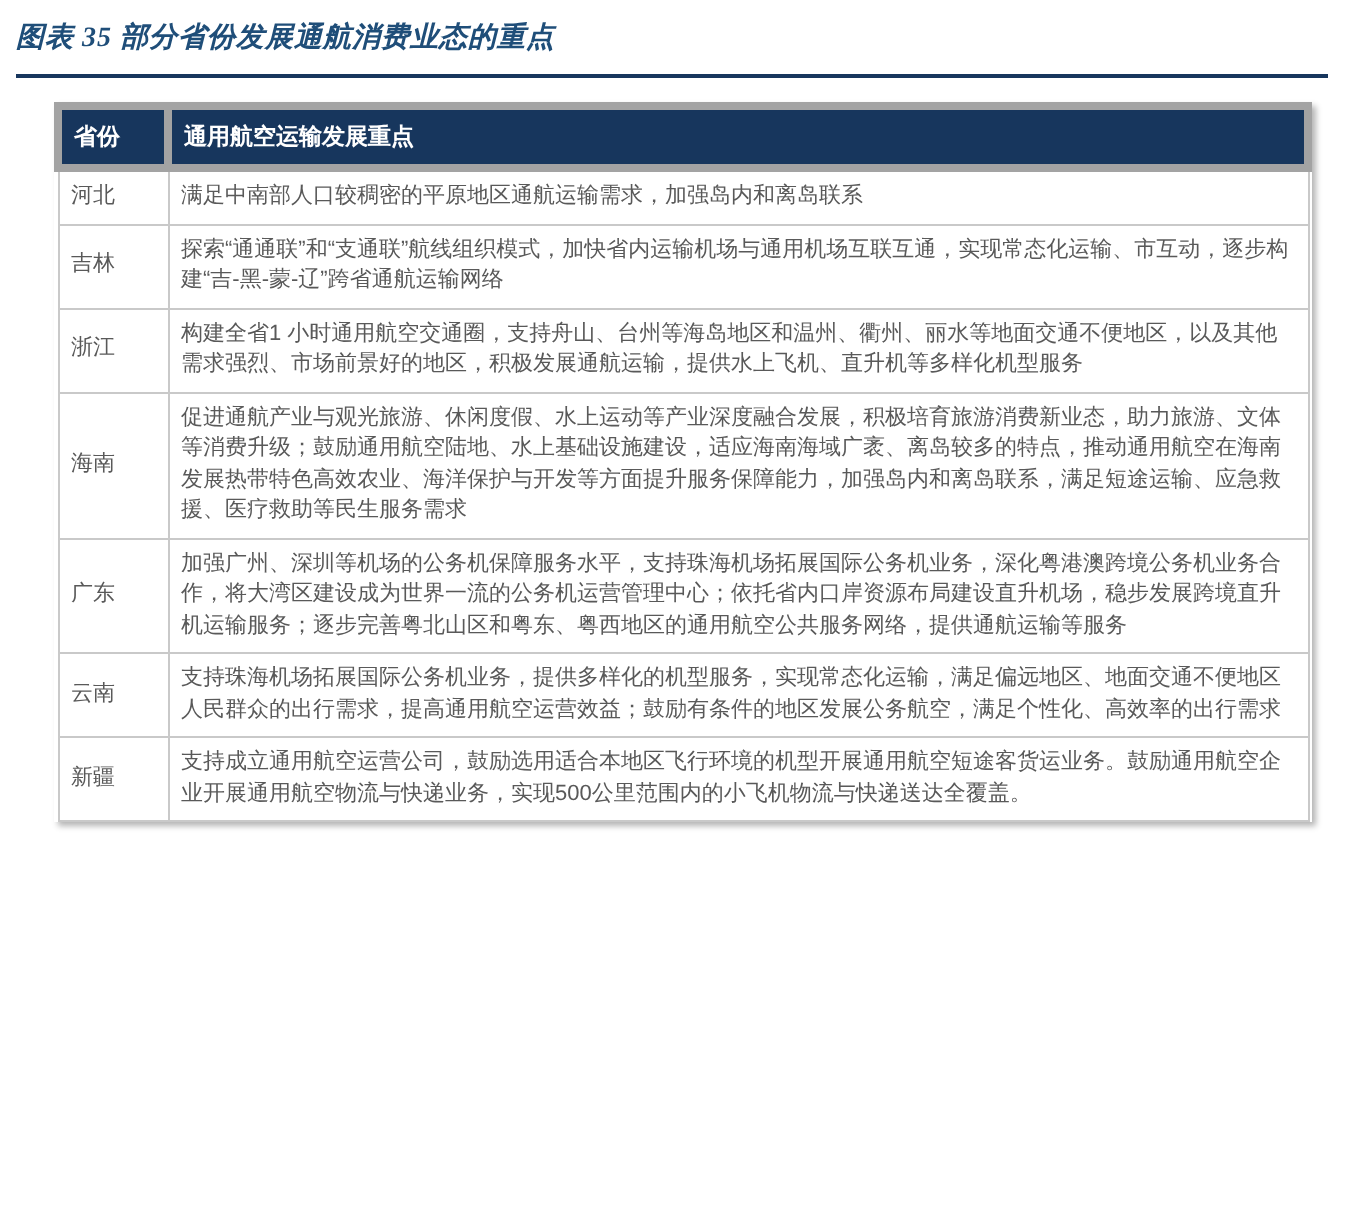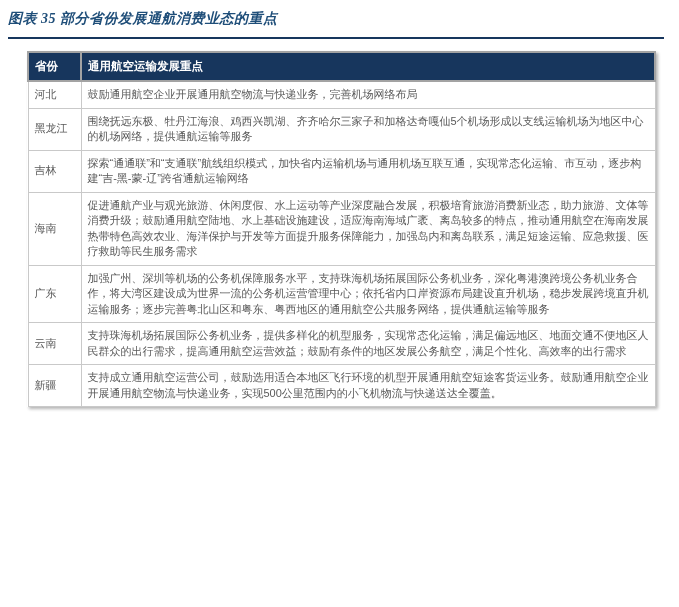--- a/index.html
+++ b/index.html
@@ -41,21 +41,21 @@
     width: 100%;
     table-layout: fixed;
   }
   table.gov-table th {
     background: #17365D;
     color: #ffffff;
     font-size: 11.5px;
     font-weight: bold;
     text-align: left;
     padding: 6px 5px 6px 6px;
-    border: 2px solid #a3a3a3;
+    border: 4px solid #a3a3a3;
   }
   th.col-province { width: 40px; }
   table.gov-table td {
     font-size: 11px;
     color: #595959;
     line-height: 15.5px;
     padding: 5px 5px 5px 6px;
     border: 1px solid #c9c9c9;
     vertical-align: middle;
     word-break: break-all;
@@ -75,35 +75,35 @@
     <table class="gov-table">
       <thead>
         <tr>
           <th class="col-province">省份</th>
           <th class="col-focus">通用航空运输发展重点</th>
         </tr>
       </thead>
       <tbody id="table-body">
   <tr>
     <td class="cell-province">河北</td>
-    <td class="cell-detail">鼓励通用航空企业开展通用航空物流与快递业务，完善机场网络布局</td>
+    <td class="cell-detail">满足中南部人口较稠密的平原地区通航运输需求，加强岛内和离岛联系</td>
   </tr>
 
 
 
-  <tr>
-    <td class="cell-province">黑龙江</td>
-    <td class="cell-detail">围绕抚远东极、牡丹江海浪、鸡西兴凯湖、齐齐哈尔三家子和加格达奇嘎仙5个机场形成以支线运输机场为地区中心的机场网络，提供通航运输等服务</td>
-  </tr>
 
   <tr>
     <td class="cell-province">吉林</td>
     <td class="cell-detail">探索“通通联”和“支通联”航线组织模式，加快省内运输机场与通用机场互联互通，实现常态化运输、市互动，逐步构建“吉-黑-蒙-辽”跨省通航运输网络</td>
   </tr>
 
+  <tr>
+    <td class="cell-province">浙江</td>
+    <td class="cell-detail">构建全省1 小时通用航空交通圈，支持舟山、台州等海岛地区和温州、衢州、丽水等地面交通不便地区，以及其他需求强烈、市场前景好的地区，积极发展通航运输，提供水上飞机、直升机等多样化机型服务</td>
+  </tr>
 
 
 
   <tr>
     <td class="cell-province">海南</td>
     <td class="cell-detail">促进通航产业与观光旅游、休闲度假、水上运动等产业深度融合发展，积极培育旅游消费新业态，助力旅游、文体等消费升级；鼓励通用航空陆地、水上基础设施建设，适应海南海域广袤、离岛较多的特点，推动通用航空在海南发展热带特色高效农业、海洋保护与开发等方面提升服务保障能力，加强岛内和离岛联系，满足短途运输、应急救援、医疗救助等民生服务需求</td>
   </tr>
 
   <tr>
     <td class="cell-province">广东</td>

